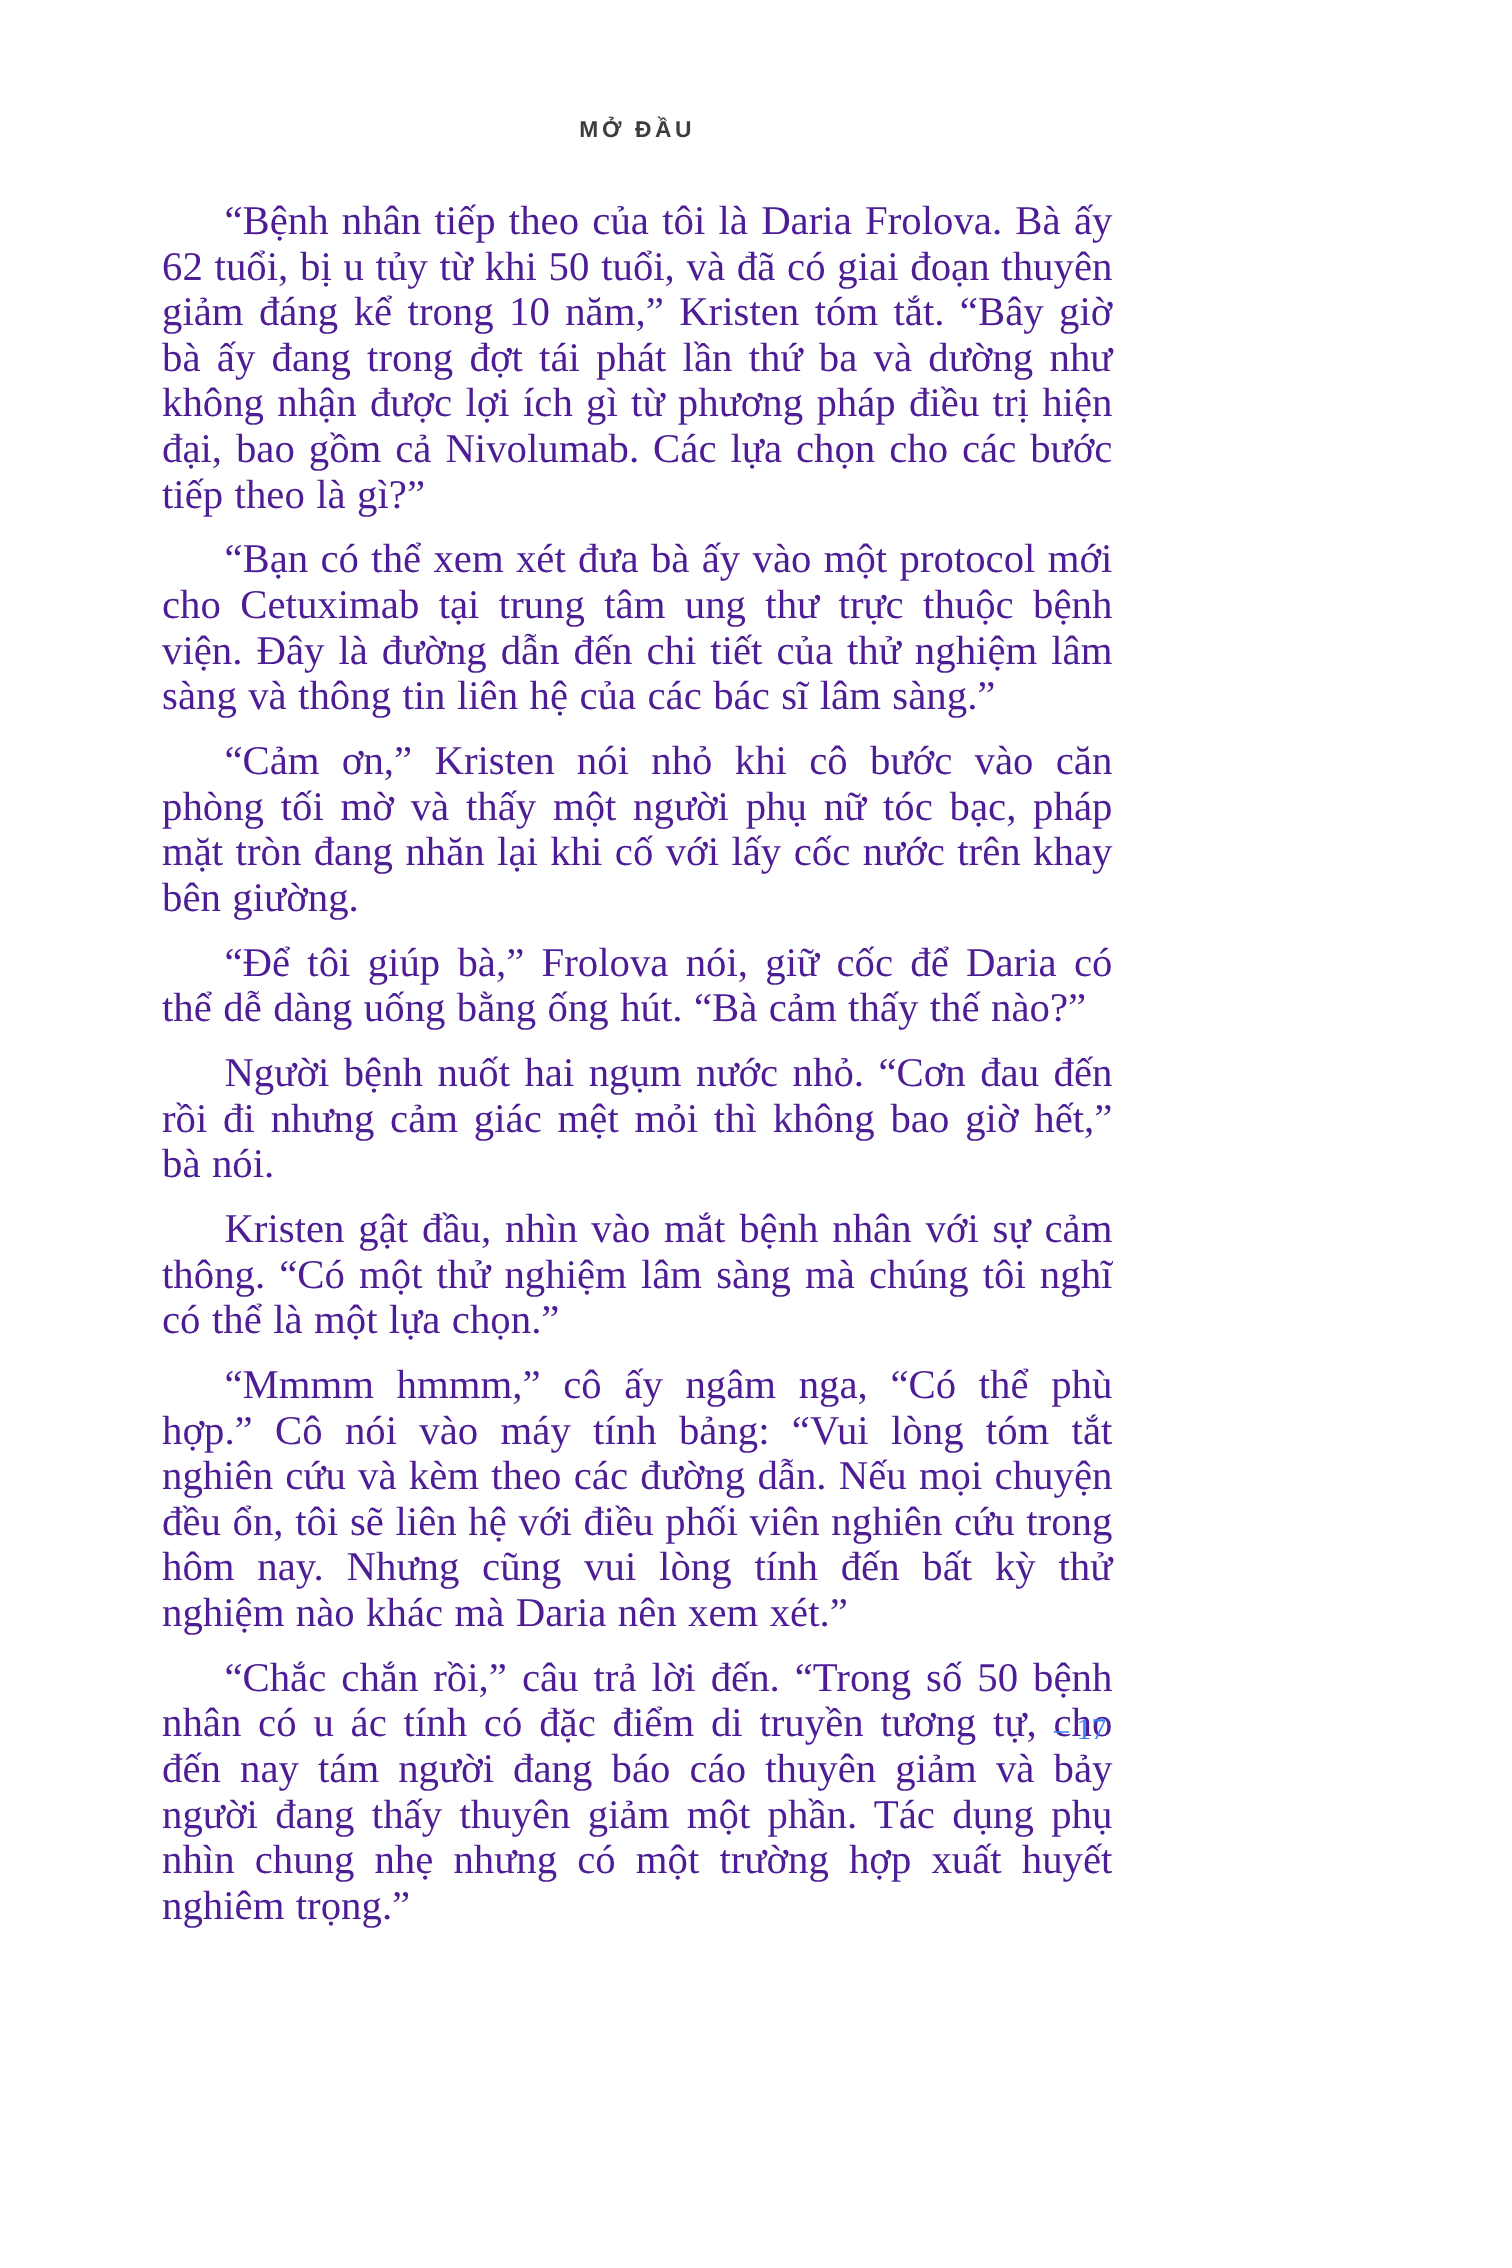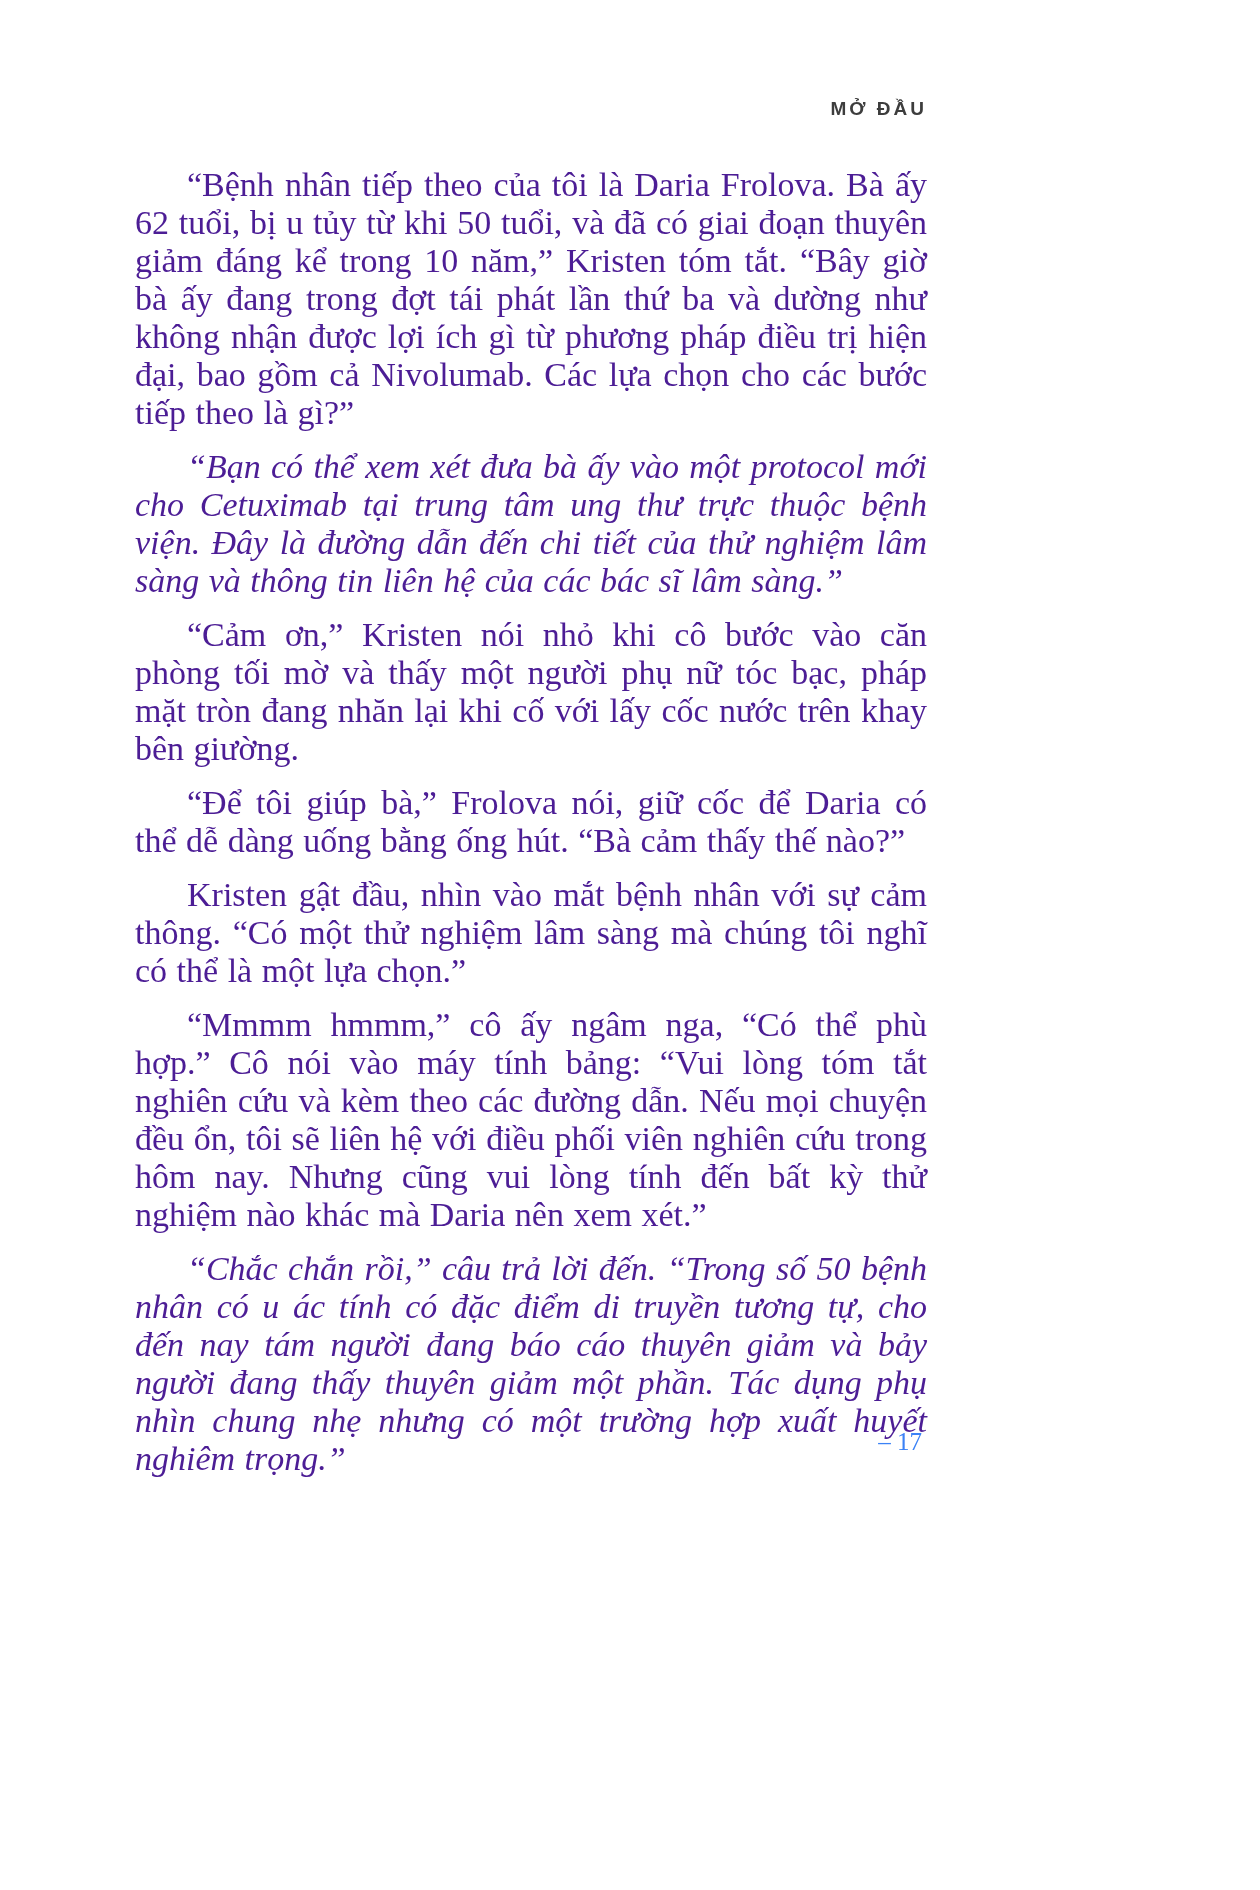--- a/index.html
+++ b/index.html
@@ -16,39 +16,38 @@
     background: #ffffff;
     overflow: hidden;
   }
   .content {
     position: absolute;
     left: 135px;
     top: 98px;
     width: 792px;
   }
   .running-head {
-    text-align: right;
+    text-align: center;
     font-family: "Liberation Sans", sans-serif;
     font-size: 19px;
     font-weight: 600;
     letter-spacing: 3px;
     color: #3d3d3d;
     margin-bottom: 46px;
   }
   .body-text p {
     font-size: 34px;
     line-height: 38px;
     color: #4c1d95;
     text-align: justify;
     text-indent: 52px;
     margin-bottom: 16px;
     word-spacing: 1px;
   }
   .body-text p.italic {
-    font-style: italic;
   }
   .page-number {
     position: absolute;
     top: 1428px;
     right: 338px;
     font-size: 25px;
     color: #3b82f6;
     font-family: "Liberation Serif", "DejaVu Serif", serif;
   }
 </style>
@@ -56,19 +55,20 @@
 <body>
 
 <div class="page">
   <div class="content">
     <div class="running-head">MỞ ĐẦU</div>
     <div class="body-text">
         <p>“Bệnh nhân tiếp theo của tôi là Daria Frolova. Bà ấy 62 tuổi, bị u tủy từ khi 50 tuổi, và đã có giai đoạn thuyên giảm đáng kể trong 10 năm,” Kristen tóm tắt. “Bây giờ bà ấy đang trong đợt tái phát lần thứ ba và dường như không nhận được lợi ích gì từ phương pháp điều trị hiện đại, bao gồm cả Nivolumab. Các lựa chọn cho các bước tiếp theo là gì?”</p>
         <p class="italic">“Bạn có thể xem xét đưa bà ấy vào một protocol mới cho Cetuximab tại trung tâm ung thư trực thuộc bệnh viện. Đây là đường dẫn đến chi tiết của thử nghiệm lâm sàng và thông tin liên hệ của các bác sĩ lâm sàng.”</p>
         <p>“Cảm ơn,” Kristen nói nhỏ khi cô bước vào căn phòng tối mờ và thấy một người phụ nữ tóc bạc, pháp mặt tròn đang nhăn lại khi cố với lấy cốc nước trên khay bên giường.</p>
         <p>“Để tôi giúp bà,” Frolova nói, giữ cốc để Daria có thể dễ dàng uống bằng ống hút. “Bà cảm thấy thế nào?”</p>
+        <p>Người bệnh nuốt hai ngụm nước nhỏ. “Cơn đau đến rồi đi nhưng cảm giác mệt mỏi thì không bao giờ hết,” bà nói.</p>
         <p>Kristen gật đầu, nhìn vào mắt bệnh nhân với sự cảm thông. “Có một thử nghiệm lâm sàng mà chúng tôi nghĩ có thể là một lựa chọn.”</p>
         <p>“Mmmm hmmm,” cô ấy ngâm nga, “Có thể phù hợp.” Cô nói vào máy tính bảng: “Vui lòng tóm tắt nghiên cứu và kèm theo các đường dẫn. Nếu mọi chuyện đều ổn, tôi sẽ liên hệ với điều phối viên nghiên cứu trong hôm nay. Nhưng cũng vui lòng tính đến bất kỳ thử nghiệm nào khác mà Daria nên xem xét.”</p>
         <p class="italic">“Chắc chắn rồi,” câu trả lời đến. “Trong số 50 bệnh nhân có u ác tính có đặc điểm di truyền tương tự, cho đến nay tám người đang báo cáo thuyên giảm và bảy người đang thấy thuyên giảm một phần. Tác dụng phụ nhìn chung nhẹ nhưng có một trường hợp xuất huyết nghiêm trọng.”</p>
       </div>
   </div>
   <div class="page-number">– 17</div>
 </div>
 
 </body></html>

